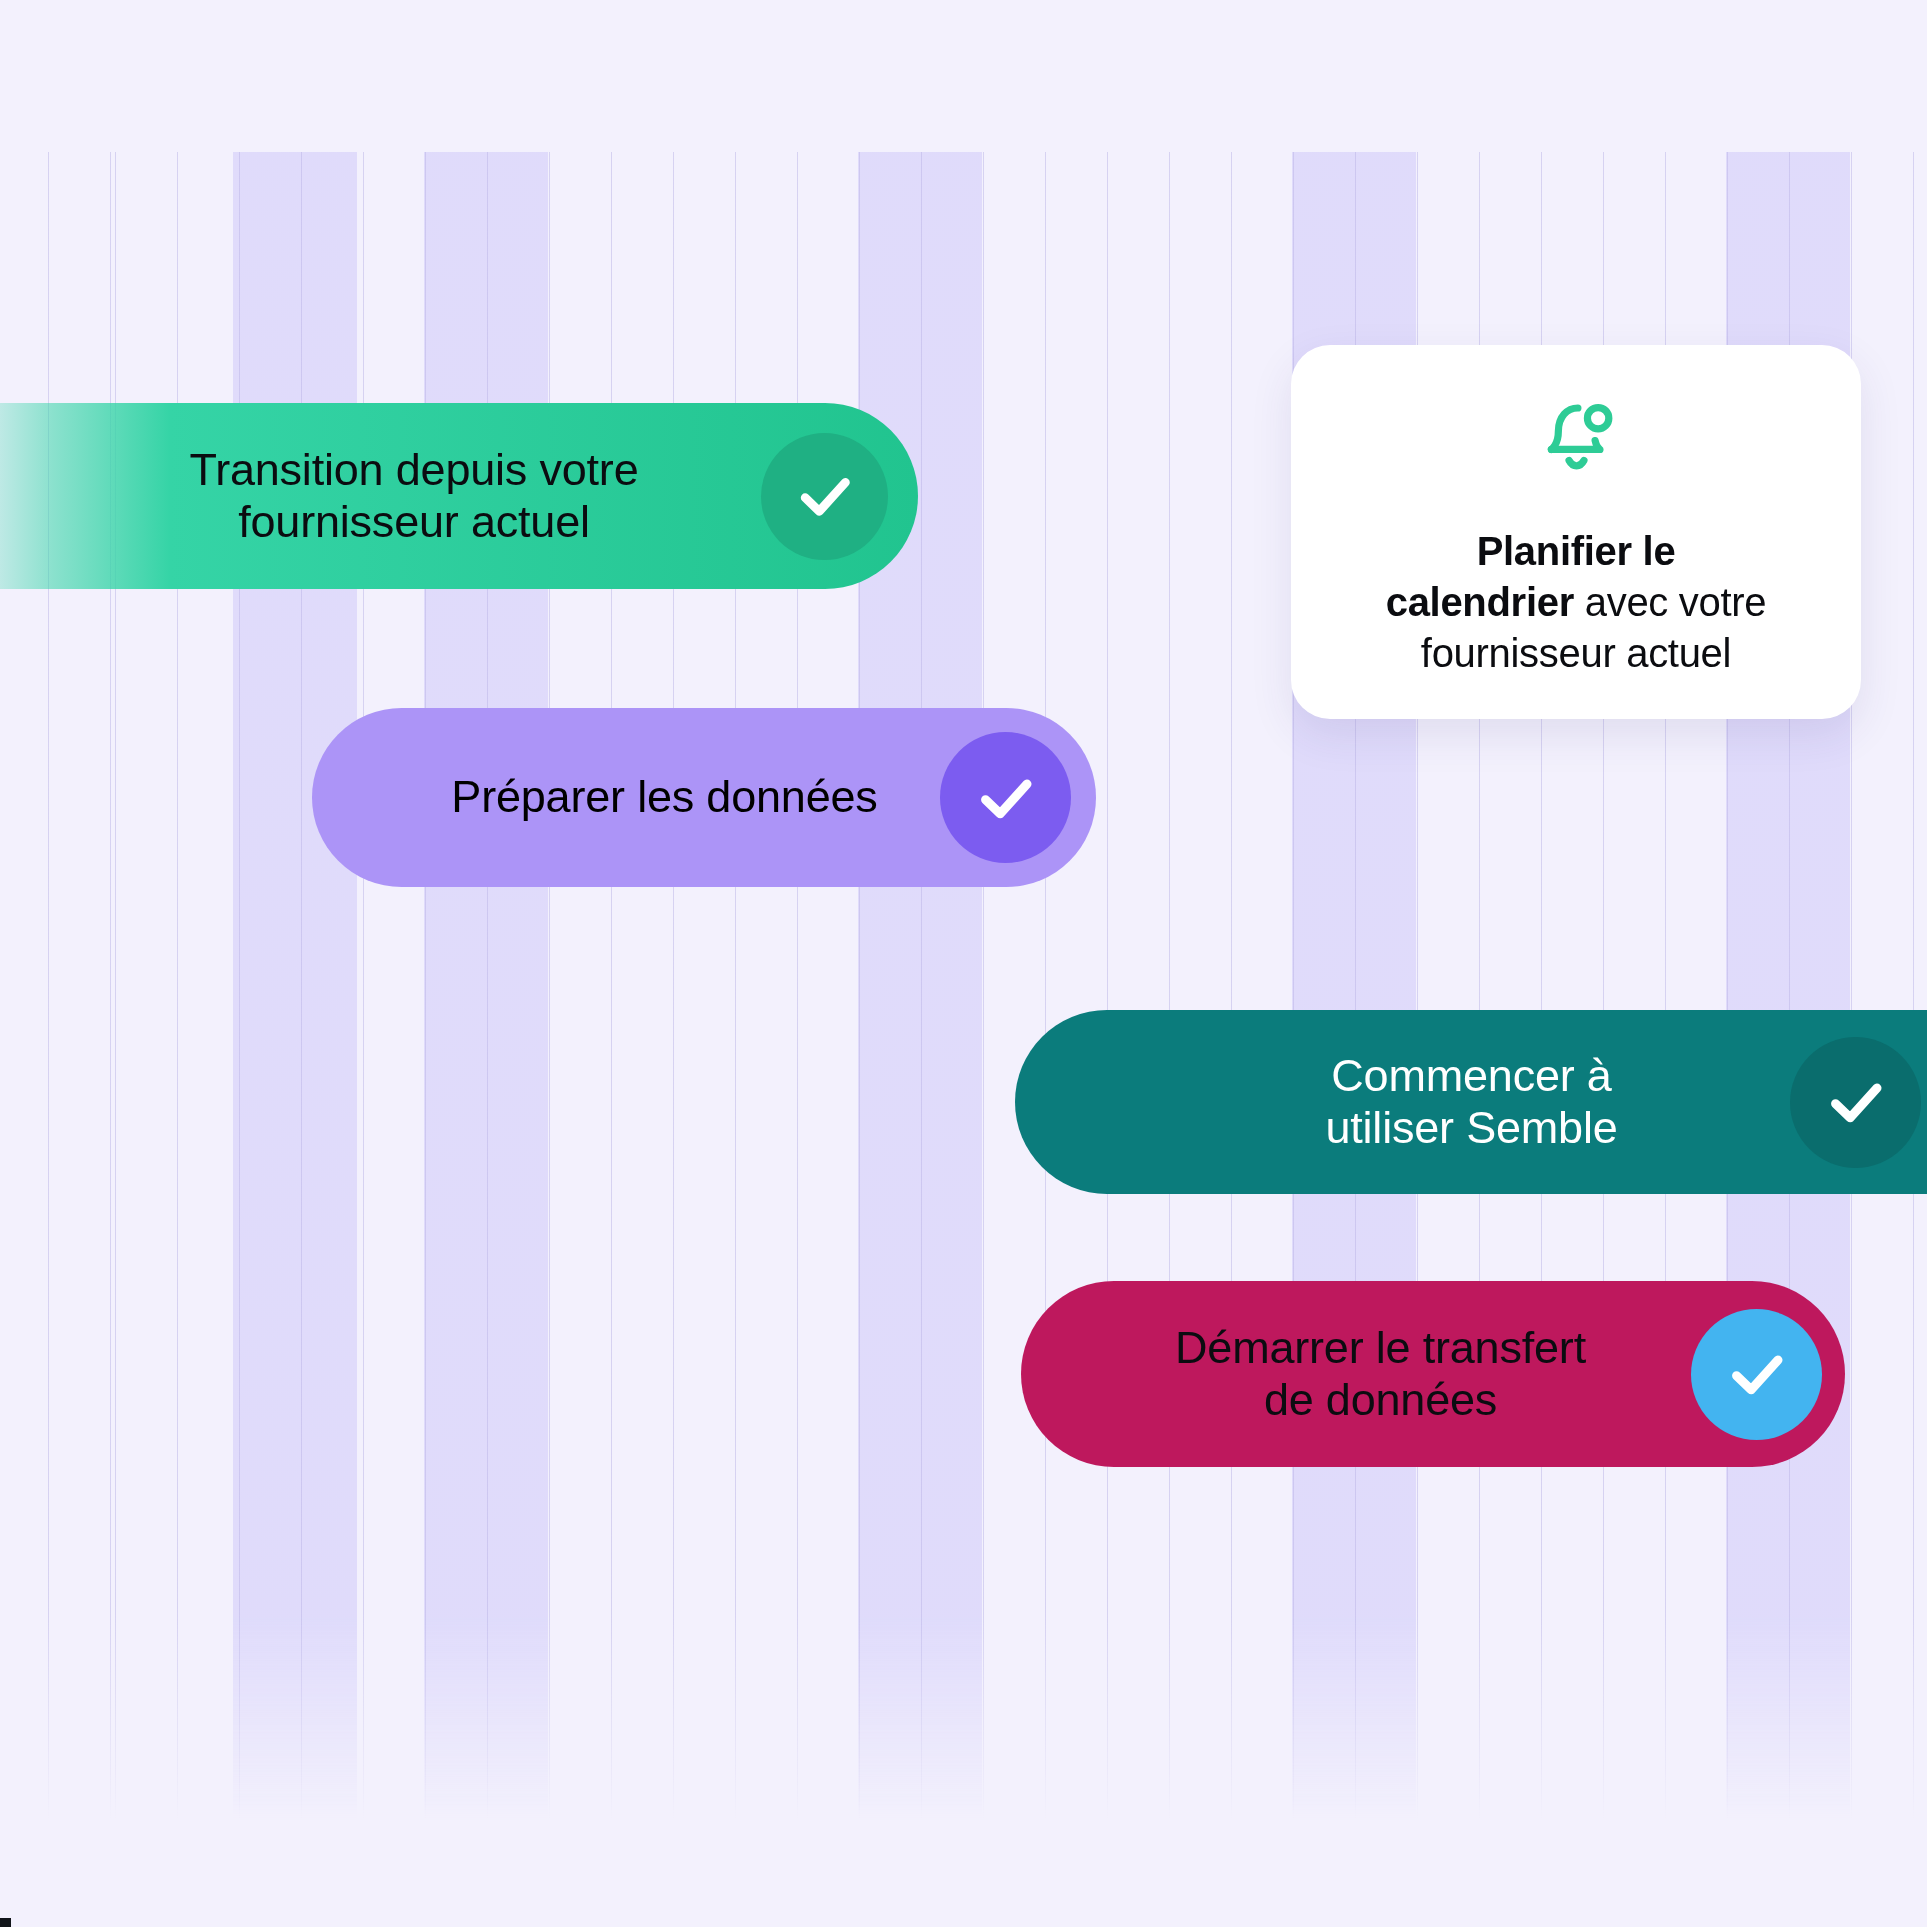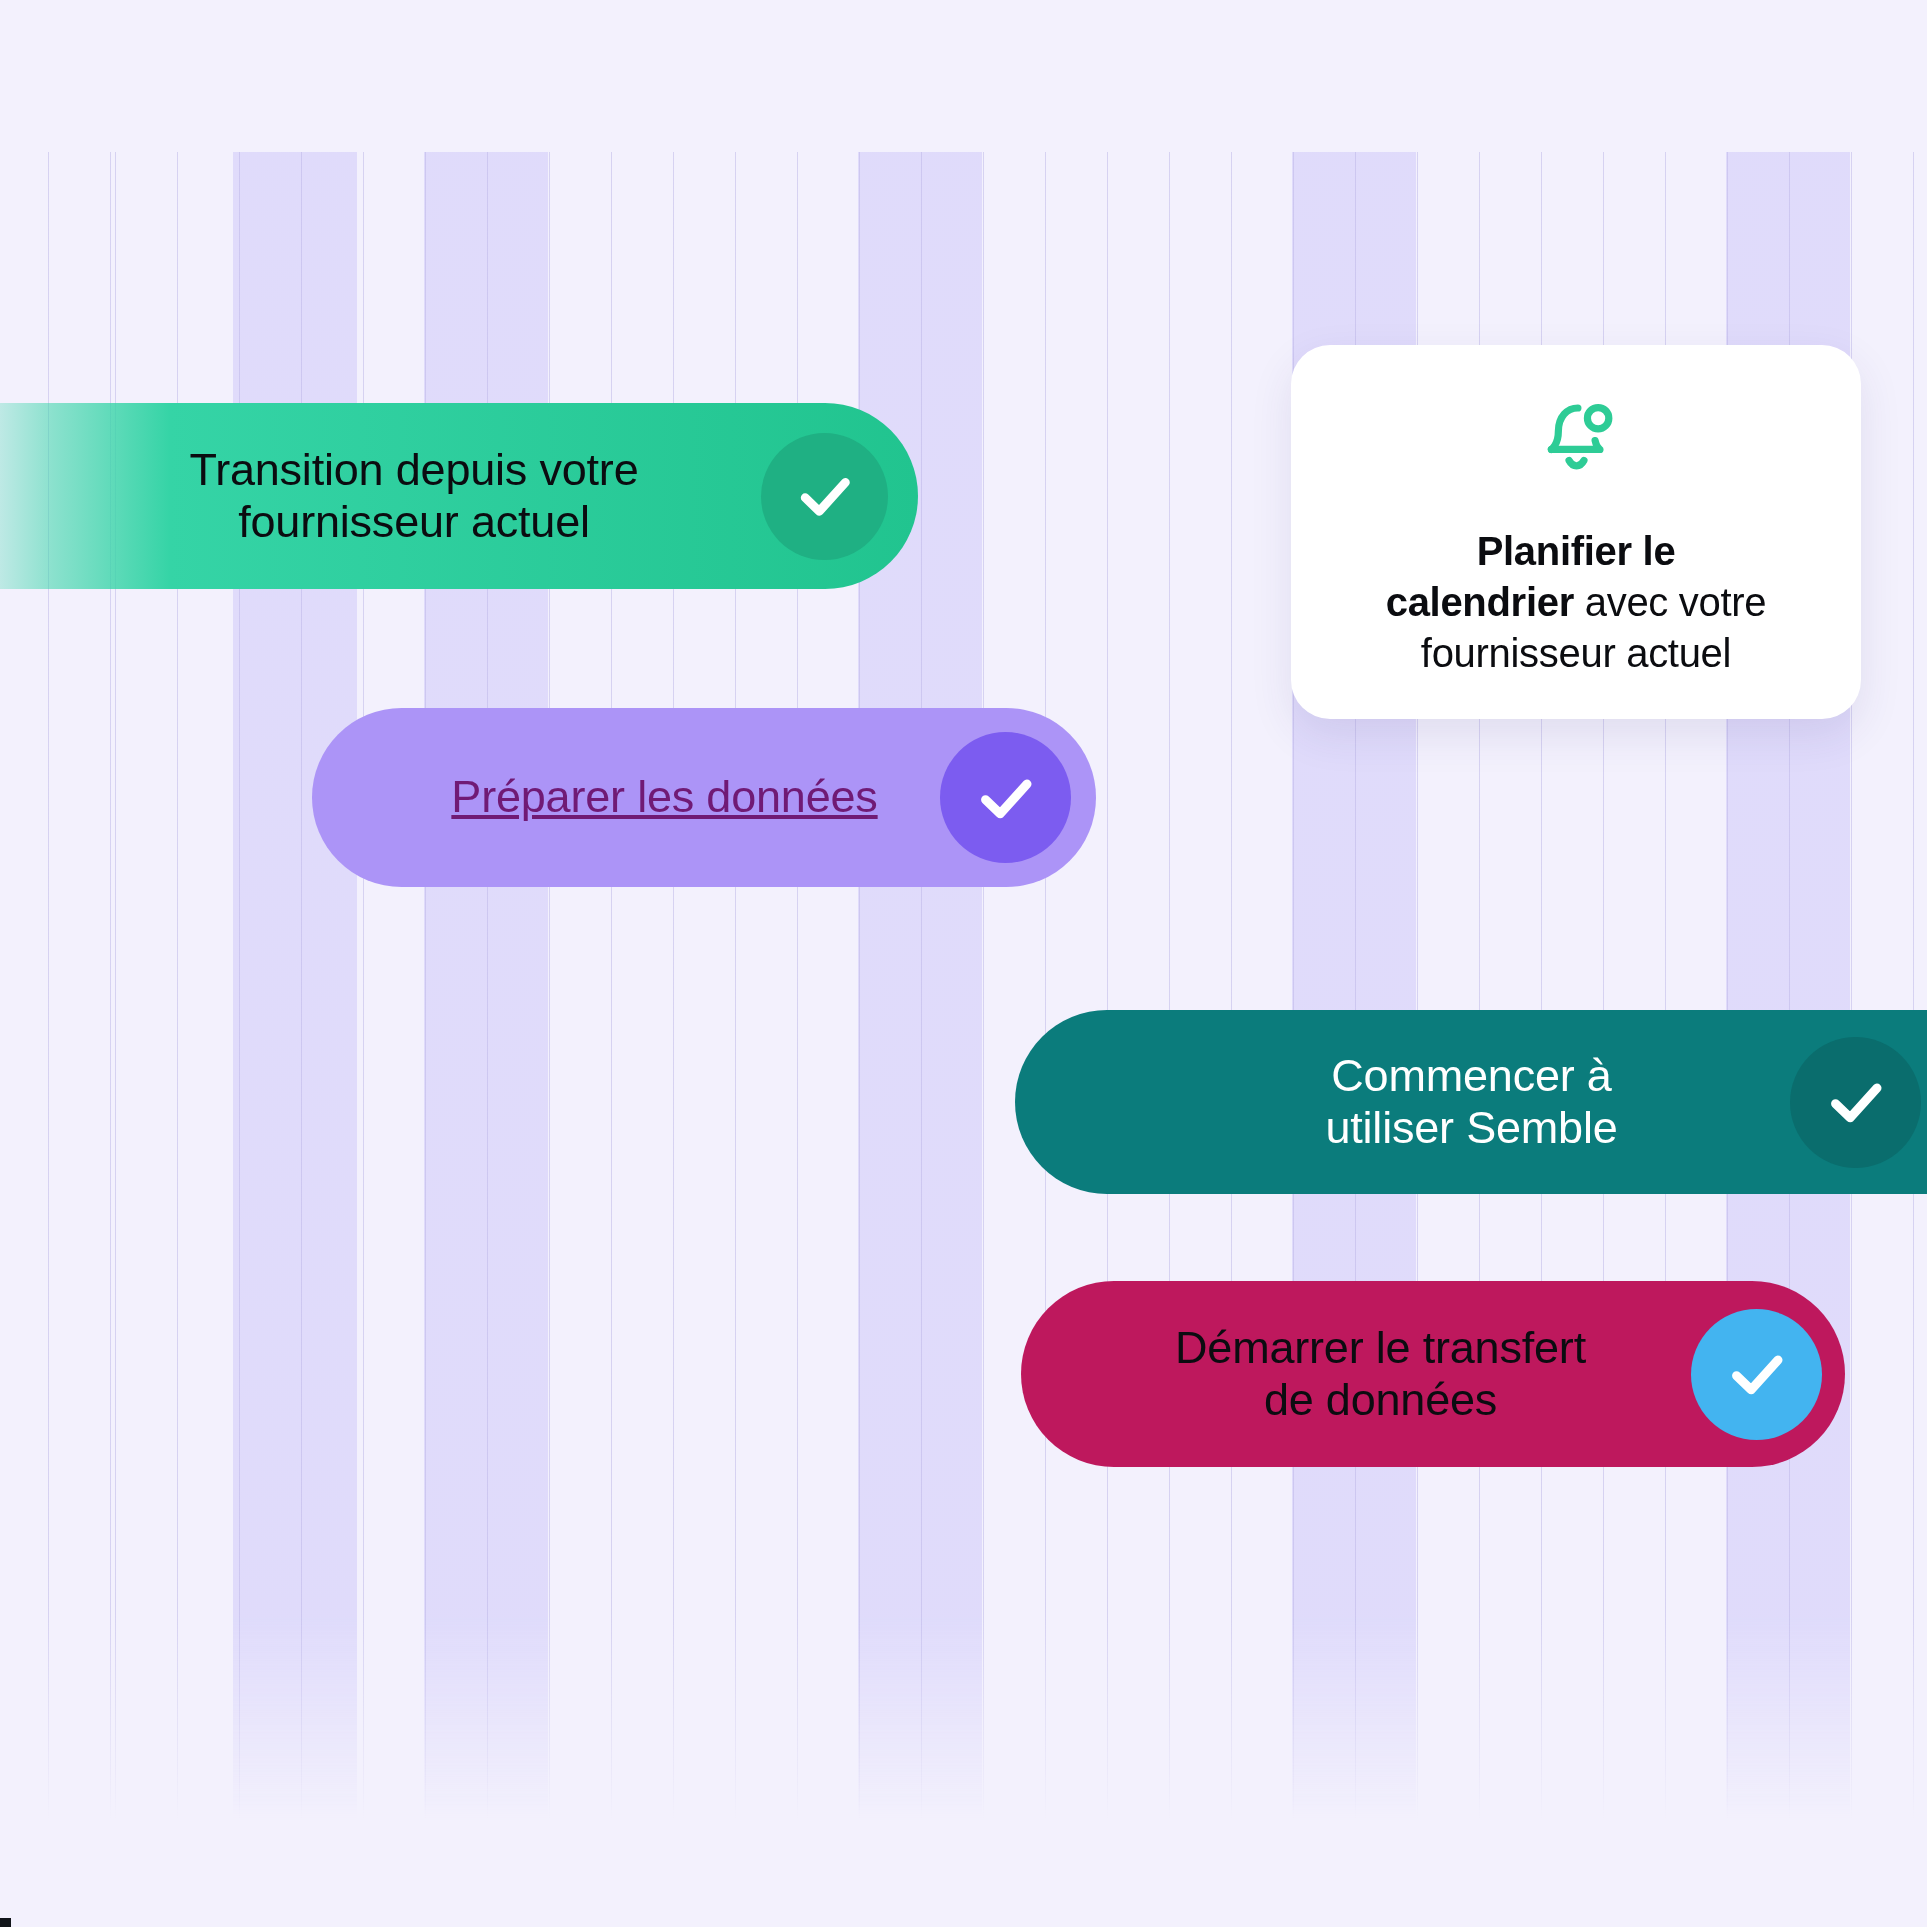--- a/index.html
+++ b/index.html
@@ -127,24 +127,23 @@
 
   
   #pill-prepare {
     left: 312px;
     top: 708px;
     width: 784px;
     height: 179px;
     background: #AC94F7;
   }
   #pill-prepare .pill-label {
-    color: #701a75;
+    color: #000000;
     padding-left: 39px;
     padding-right: 118px;
-    text-decoration: underline;
   }
   #pill-prepare .check-badge {
     right: 25px;
     width: 131px;
     height: 131px;
     background: #7C5CF0;
   }
 
   
   #pill-start-semble {

